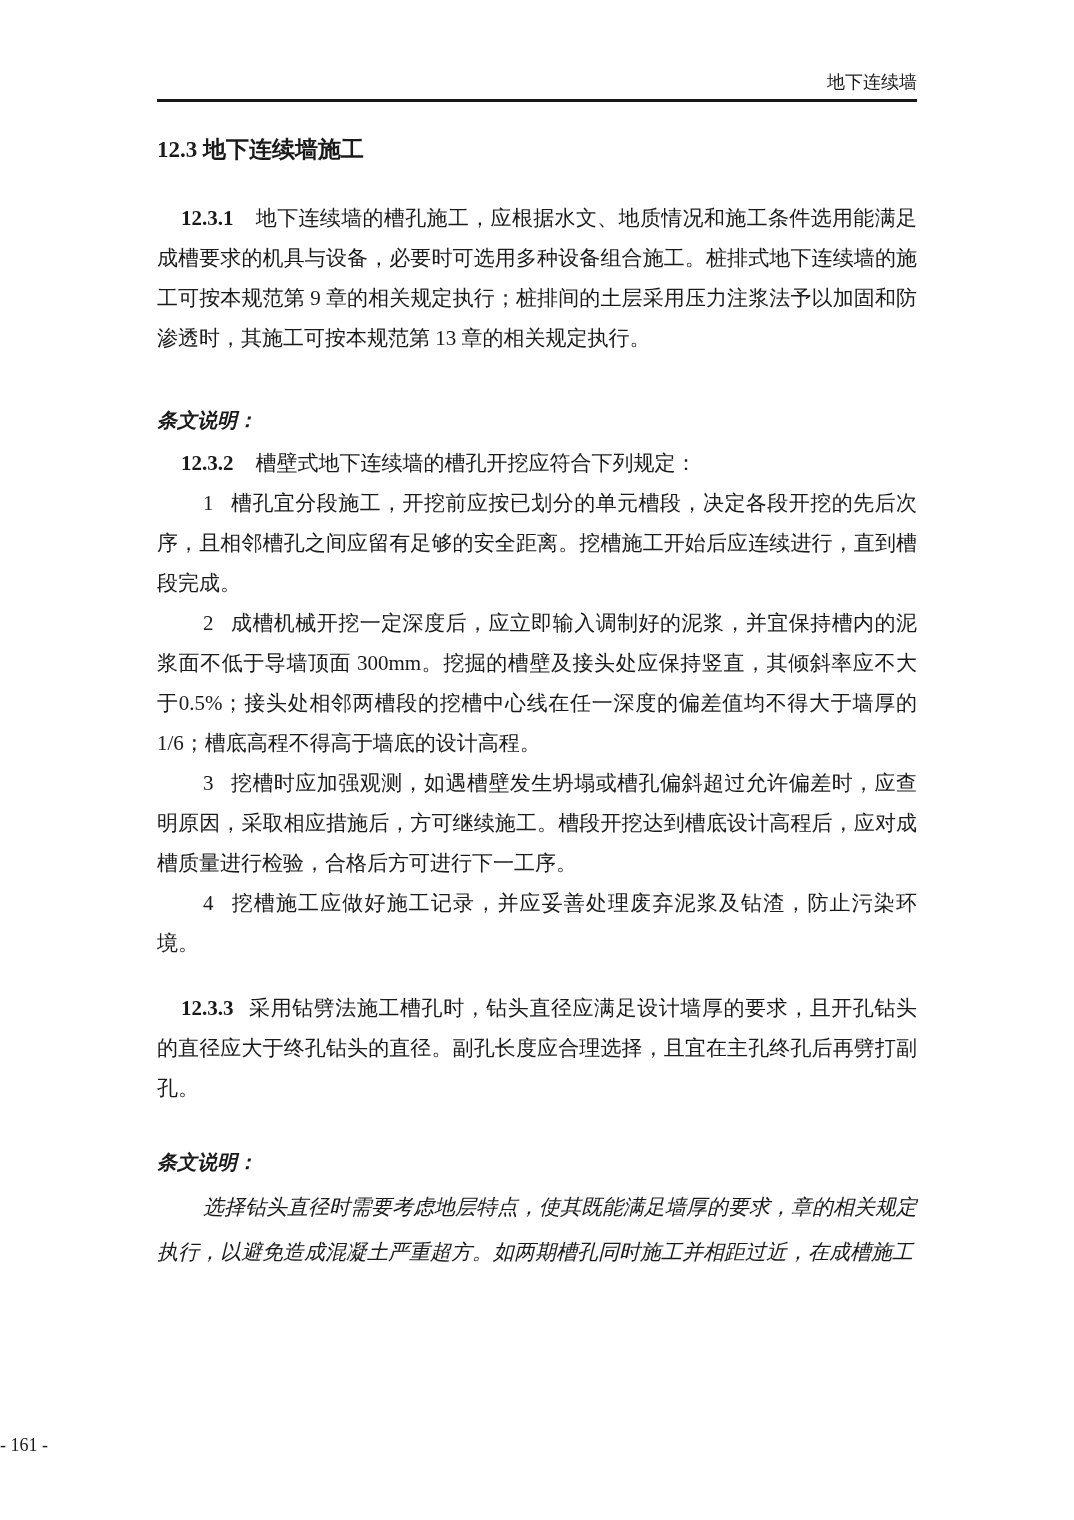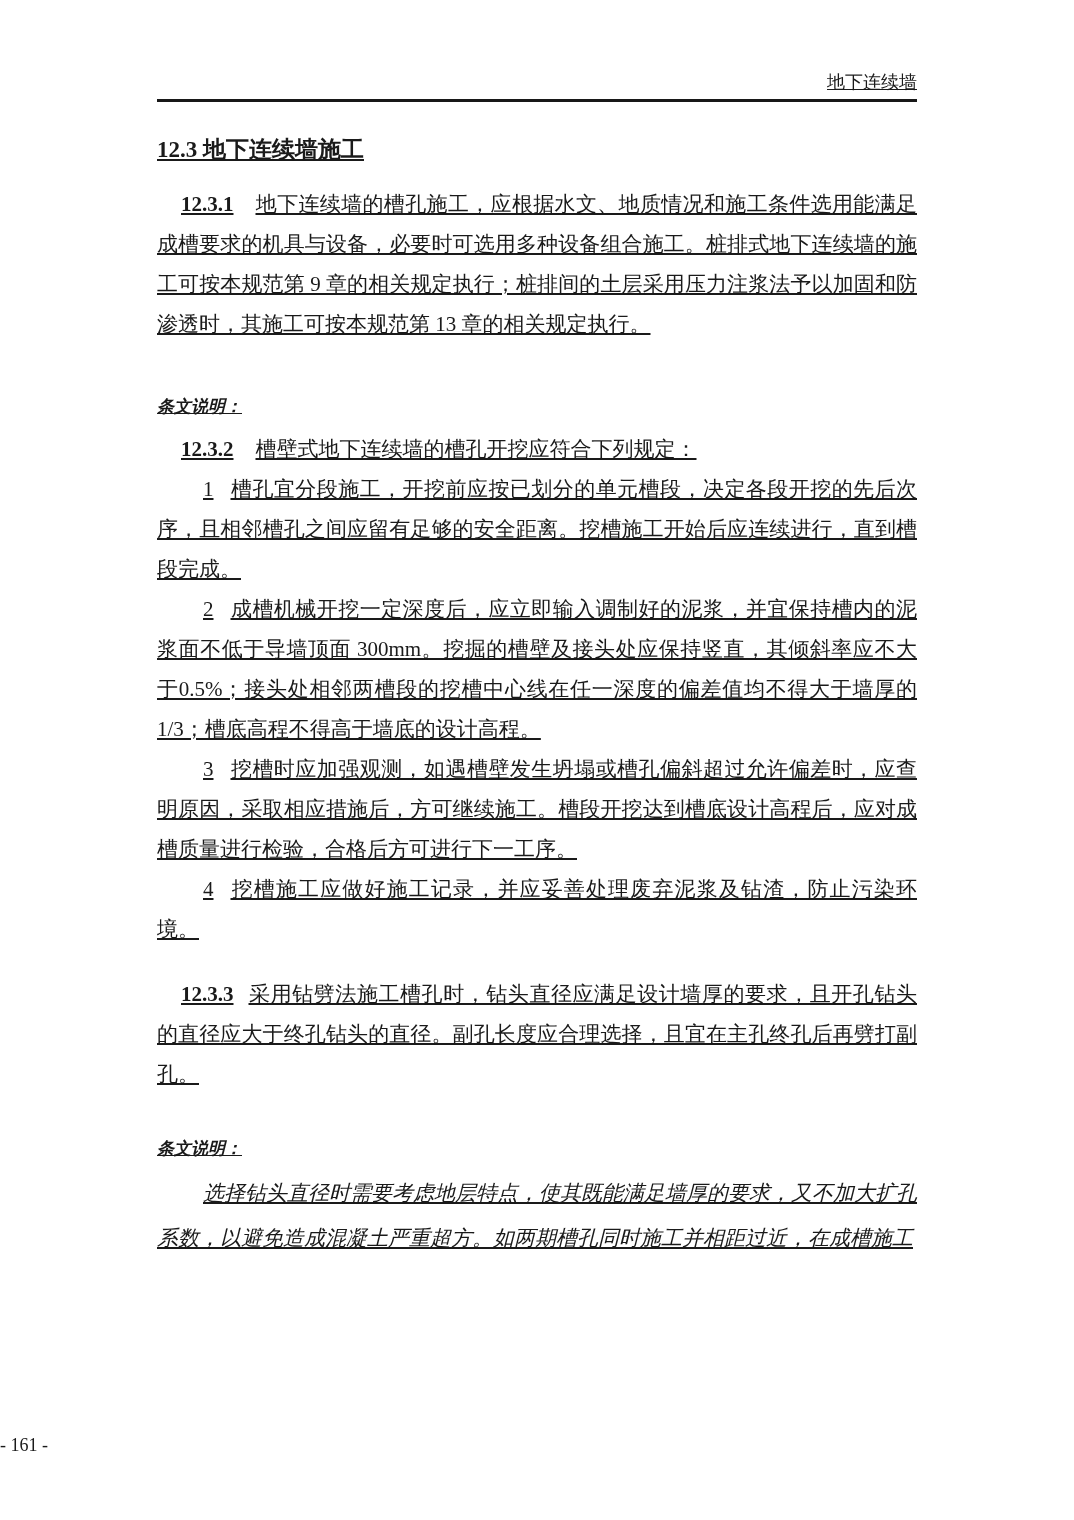--- a/index.html
+++ b/index.html
@@ -13,21 +13,20 @@
     color: #1a1a1a;
     font-family: "Liberation Serif", "DejaVu Serif", serif;
     overflow: hidden;
   }
   .page {
     position: relative;
     box-sizing: border-box;
     width: 1074px;
     height: 1520px;
     padding: 70px 157px 0 157px;
-    text-decoration: underline;
   }
   .running-header {
     text-align: right;
     font-size: 18px;
     line-height: 24px;
     padding-bottom: 5px;
     border-bottom: 3px solid #181818;
   }
   .section-title {
     margin: 34px 0 0 0;
@@ -37,38 +36,38 @@
   }
   p {
     margin: 0;
     text-align: justify;
   }
   .clause {
     font-size: 21px;
     line-height: 40px;
   }
   .clause-1231 {
-    margin-top: 20px;
+    margin-top: 34px;
     text-indent: 24px;
   }
   .clause-intro {
     margin-top: 0;
     text-indent: 24px;
   }
   .clause-1233 {
     margin-top: 25px;
     text-indent: 24px;
   }
   .cnum {
     font-weight: bold;
   }
   .gap-wide { margin-right: 22px; }
   .gap-narrow { margin-right: 15px; }
   .shuoming {
-    font-size: 17px;
+    font-size: 20px;
     font-weight: bold;
     font-style: italic;
     line-height: 45px;
   }
   .shuoming-1 { margin-top: 40px; }
   .shuoming-2 { margin-top: 32px; }
   .kai {
     font-size: 21px;
     font-style: italic;
     line-height: 45px;
@@ -110,34 +109,34 @@
 
   <p class="clause clause-intro">
     <span class="cnum gap-wide">12.3.2</span><span>槽壁式地下连续墙的槽孔开挖应符合下列规定：</span>
   </p>
 
   <p class="item">
     <span class="inum">1</span><span>槽孔宜分段施工，开挖前应按已划分的单元槽段，决定各段开挖的先后次序，且相邻槽孔之间应留有足够的安全距离。挖槽施工开始后应连续进行，直到槽段完成。</span>
   </p>
 
   <p class="item">
-    <span class="inum">2</span><span>成槽机械开挖一定深度后，应立即输入调制好的泥浆，并宜保持槽内的泥浆面不低于导墙顶面 300mm。挖掘的槽壁及接头处应保持竖直，其倾斜率应不大于0.5%；接头处相邻两槽段的挖槽中心线在任一深度的偏差值均不得大于墙厚的 1/3；槽底高程不得高于墙底的设计高程。</span>
+    <span class="inum">2</span><span>成槽机械开挖一定深度后，应立即输入调制好的泥浆，并宜保持槽内的泥浆面不低于导墙顶面 300mm。挖掘的槽壁及接头处应保持竖直，其倾斜率应不大于0.5%；接头处相邻两槽段的挖槽中心线在任一深度的偏差值均不得大于墙厚的 1/6；槽底高程不得高于墙底的设计高程。</span>
   </p>
 
   <p class="item">
     <span class="inum">3</span><span>挖槽时应加强观测，如遇槽壁发生坍塌或槽孔偏斜超过允许偏差时，应查明原因，采取相应措施后，方可继续施工。槽段开挖达到槽底设计高程后，应对成槽质量进行检验，合格后方可进行下一工序。</span>
   </p>
 
   <p class="item">
     <span class="inum">4</span><span>挖槽施工应做好施工记录，并应妥善处理废弃泥浆及钻渣，防止污染环境。</span>
   </p>
 
   <p class="clause clause-1233">
     <span class="cnum gap-narrow">12.3.3</span><span>采用钻劈法施工槽孔时，钻头直径应满足设计墙厚的要求，且开孔钻头的直径应大于终孔钻头的直径。副孔长度应合理选择，且宜在主孔终孔后再劈打副孔。</span>
   </p>
 
   <p class="shuoming shuoming-2">条文说明：</p>
 
-  <p class="kai">选择钻头直径时需要考虑地层特点，使其既能满足墙厚的要求，又不加大扩孔系数，以避免造成混凝土严重超方。如两期槽孔同时施工并相距过近，在成槽施工</p>
+  <p class="kai">选择钻头直径时需要考虑地层特点，使其既能满足墙厚的要求，章的相关规定执行，以避免造成混凝土严重超方。如两期槽孔同时施工并相距过近，在成槽施工</p>
 
   <div class="page-footer">- 161 -</div>
 
 </div>
 
 </body></html>

